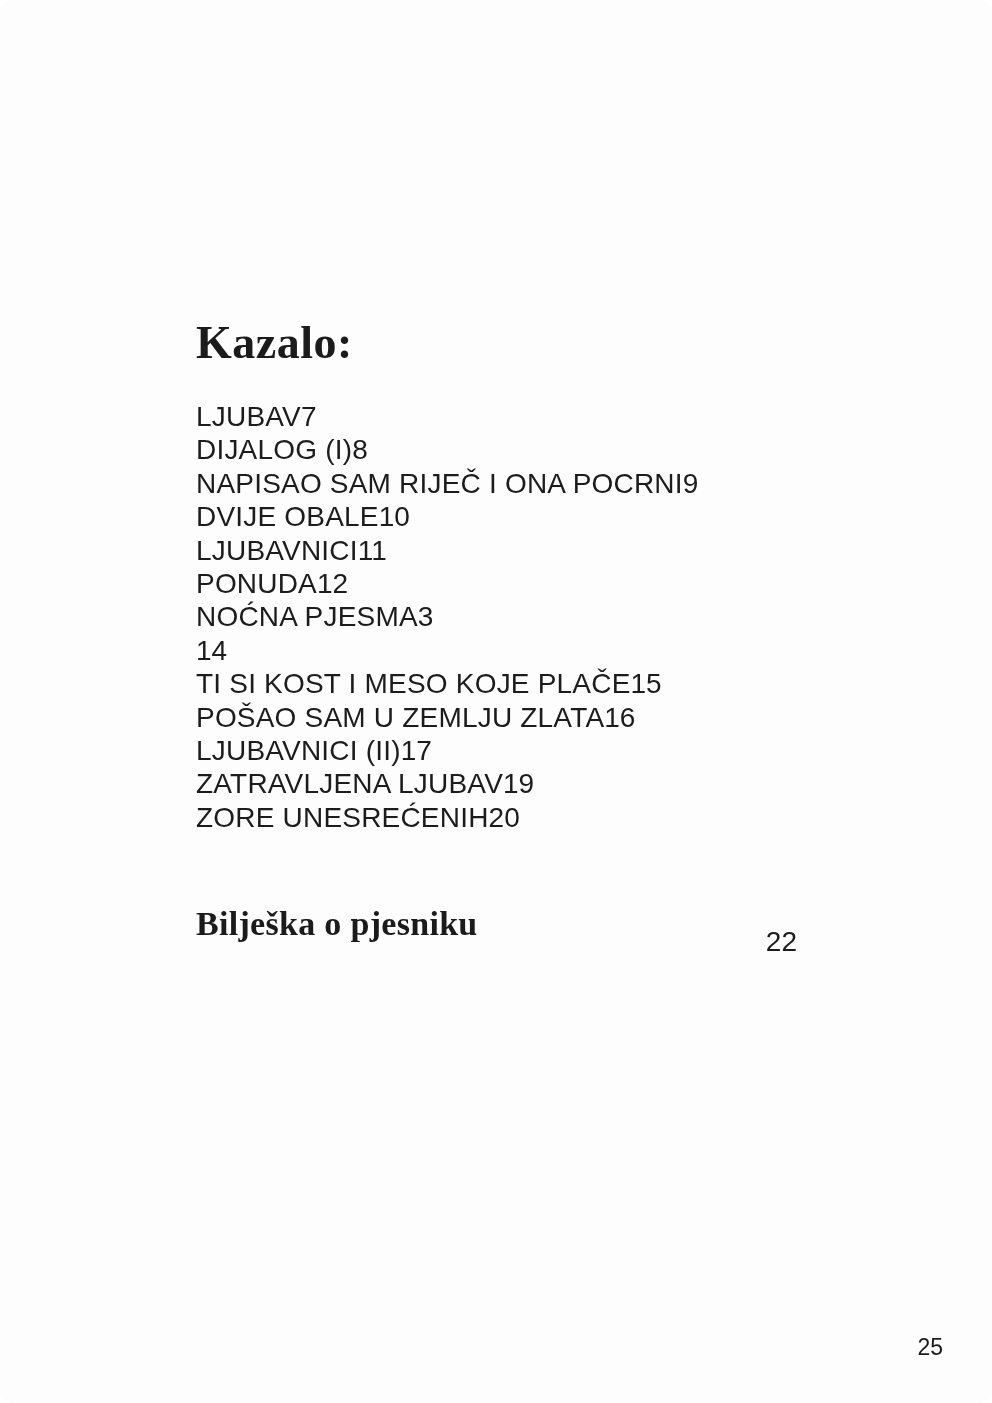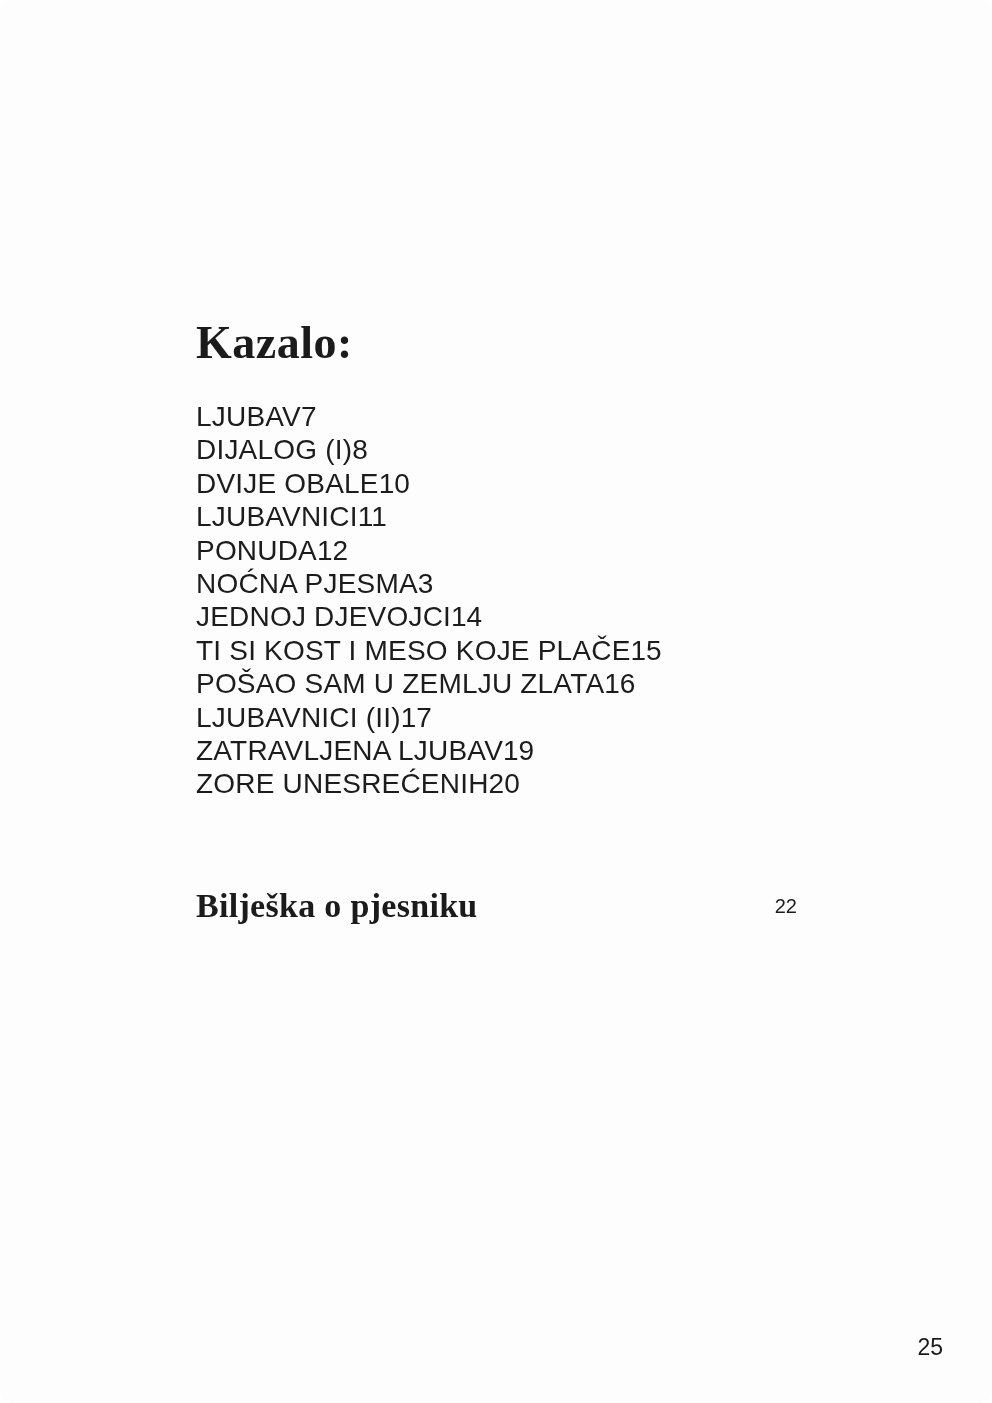--- a/index.html
+++ b/index.html
@@ -60,21 +60,22 @@
     line-height: 40px;
   }
   .note-label {
     font-family: "Liberation Serif", "DejaVu Serif", serif;
     font-weight: bold;
     font-size: 34px;
     color: #1b1b1b;
     letter-spacing: 0.3px;
   }
   .note-page {
-    font-size: 20px;
+    font-size: 28px;
+    margin-top: 36px;
   }
   .page-number-footer {
     position: absolute;
     top: 1331px;
     right: 49px;
     font-size: 23px;
     line-height: 33px;
     color: #1c1c1c;
   }
 </style>
@@ -88,37 +89,40 @@
   <div class="toc" id="toc-list">
       <div class="toc-row">
         <span class="entry-title">LJUBAV</span>
         <span class="entry-page">7</span>
       </div>
       <div class="toc-row">
         <span class="entry-title">DIJALOG (I)</span>
         <span class="entry-page">8</span>
       </div>
       <div class="toc-row">
+        <span class="entry-title">NAPISAO SAM RIJEČ I ONA POCRNI</span>
+        <span class="entry-page">9</span>
+      </div>
+      <div class="toc-row">
         <span class="entry-title">DVIJE OBALE</span>
         <span class="entry-page">10</span>
       </div>
       <div class="toc-row">
         <span class="entry-title">LJUBAVNICI</span>
         <span class="entry-page">11</span>
       </div>
       <div class="toc-row">
         <span class="entry-title">PONUDA</span>
         <span class="entry-page">12</span>
       </div>
       <div class="toc-row">
         <span class="entry-title">NOĆNA PJESMA</span>
         <span class="entry-page">3</span>
       </div>
       <div class="toc-row">
-        <span class="entry-title">JEDNOJ DJEVOJCI</span>
         <span class="entry-page">14</span>
       </div>
       <div class="toc-row">
         <span class="entry-title">TI SI KOST I MESO KOJE PLAČE</span>
         <span class="entry-page">15</span>
       </div>
       <div class="toc-row">
         <span class="entry-title">POŠAO SAM U ZEMLJU ZLATA</span>
         <span class="entry-page">16</span>
       </div>

